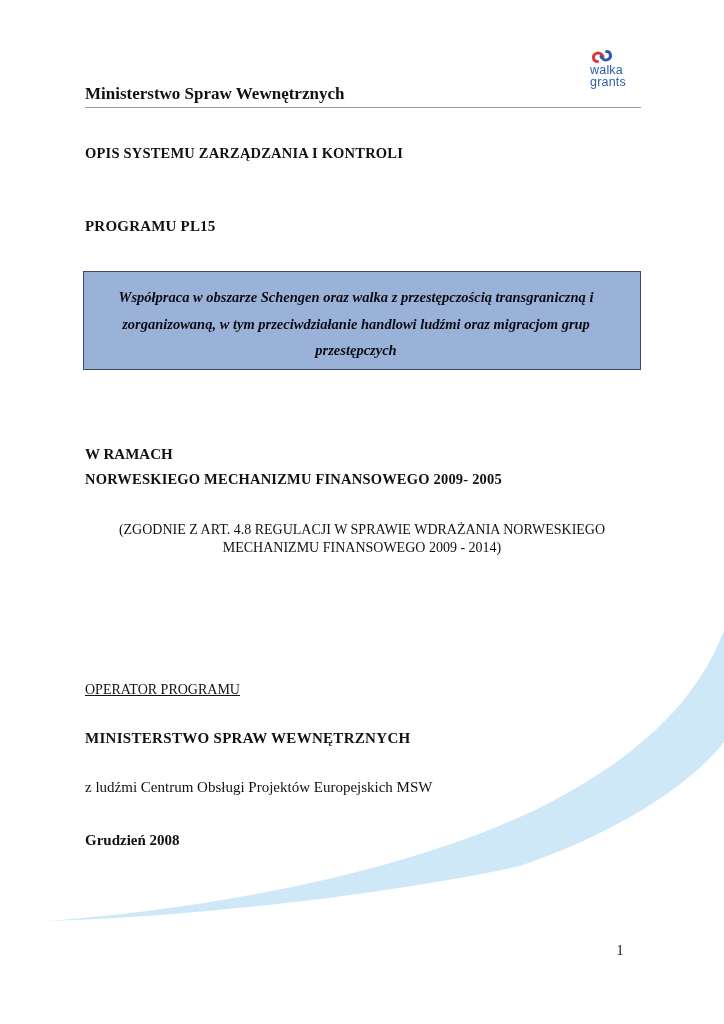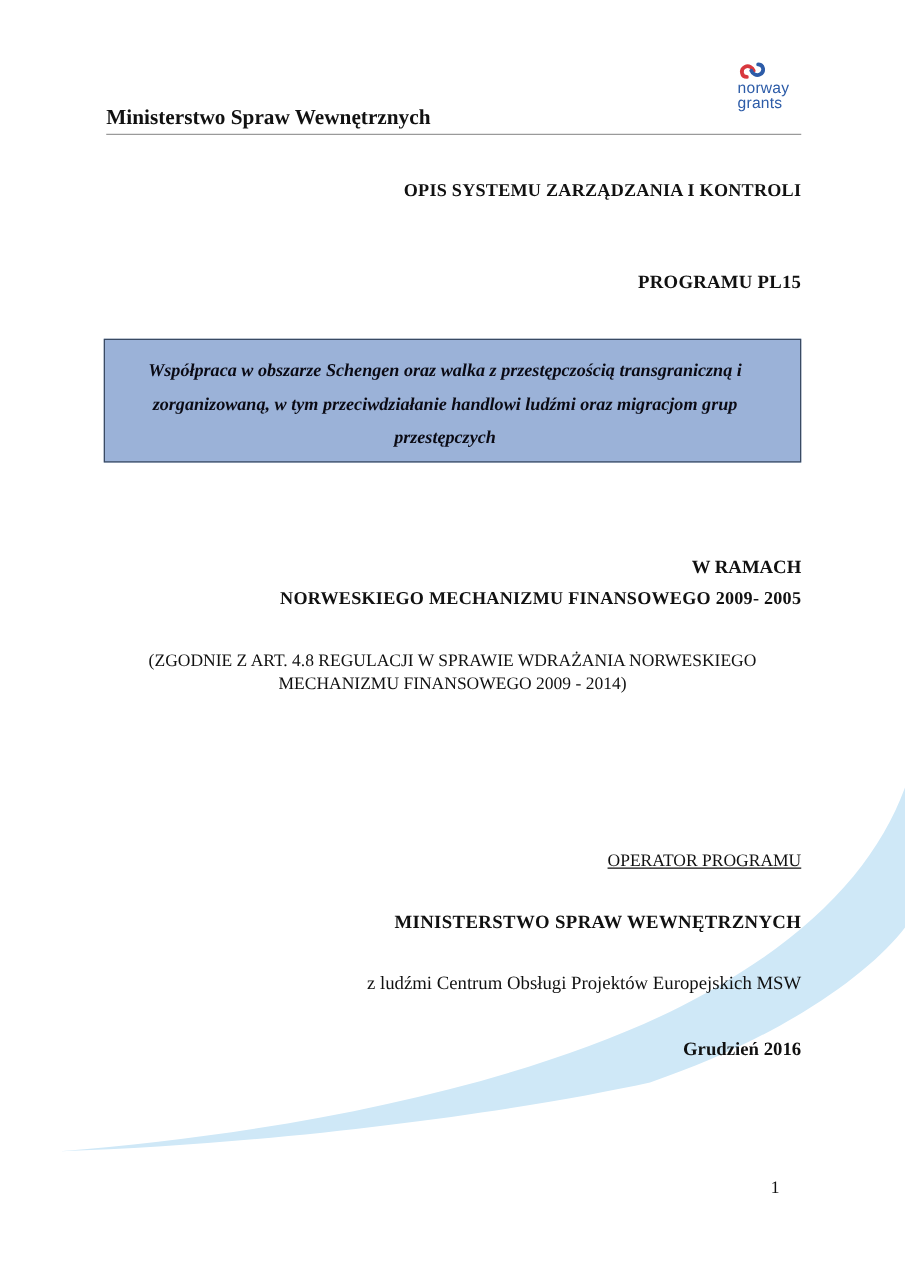--- a/index.html
+++ b/index.html
@@ -6,21 +6,21 @@
   .page {
     position: relative;
     width: 724px;
     height: 1024px;
     background: #ffffff;
     overflow: hidden;
     font-family: "Liberation Serif", serif;
     color: #111111;
   }
   .abs { position: absolute; }
-  .centered { left: 85px; width: 556px; text-align: right; }
+  .centered { left: 85px; width: 556px; text-align: left; }
 
   
   .swoosh-svg { position: absolute; inset: 0; width: 724px; height: 1024px; pointer-events: none; }
 
   
   .doc-header {
     left: 85px; top: 84px; width: 556px;
     font-size: 17px; font-weight: bold;
     padding-bottom: 3px;
     border-bottom: 1px solid #9a9a9a;
@@ -83,37 +83,37 @@
              Z" fill="#cfe8f7"></path>
   </svg>
 
   <div class="abs doc-header">Ministerstwo Spraw Wewnętrznych</div>
 
   <div class="abs logo">
     <svg class="logo-mark" width="22" height="15" viewBox="0 0 44 30" xmlns="http://www.w3.org/2000/svg" aria-hidden="true">
       <path d="M13 25 C4 25 2 13 10 9 C16 6 22 10 24 15" fill="none" stroke="#d8383e" stroke-width="6" stroke-linecap="round"></path>
       <path d="M31 5 C40 5 42 17 34 21 C28 24 22 20 20 15" fill="none" stroke="#2d5ca8" stroke-width="6" stroke-linecap="round"></path>
     </svg>
-    <div class="logo-word">norway</div>
+    <div class="logo-word">walka</div>
     <div class="logo-word">grants</div>
   </div>
 
   <div class="abs centered title-1">OPIS SYSTEMU ZARZĄDZANIA I KONTROLI</div>
   <div class="abs centered title-3">PROGRAMU PL15</div>
 
   <div class="abs program-box">
     <span>Współpraca w obszarze Schengen oraz walka z przestępczością transgraniczną i zorganizowaną, w tym przeciwdziałanie handlowi ludźmi oraz migracjom grup przestępczych</span>
   </div>
 
   <div class="abs centered framework-1">W RAMACH</div>
   <div class="abs centered framework-2">NORWESKIEGO MECHANIZMU FINANSOWEGO 2009- 2005</div>
 
   <div class="abs regulation">(ZGODNIE Z ART. 4.8 REGULACJI W SPRAWIE WDRAŻANIA NORWESKIEGO MECHANIZMU FINANSOWEGO 2009 - 2014)</div>
 
   <div class="abs centered operator-label">OPERATOR PROGRAMU</div>
   <div class="abs centered operator-name">MINISTERSTWO SPRAW WEWNĘTRZNYCH</div>
   <div class="abs centered operator-support">z ludźmi Centrum Obsługi Projektów Europejskich MSW</div>
 
-  <div class="abs centered issue-date">Grudzień 2016</div>
+  <div class="abs centered issue-date">Grudzień 2008</div>
 
   <div class="abs page-number">1</div>
 
 </div>
 
 </body></html>

